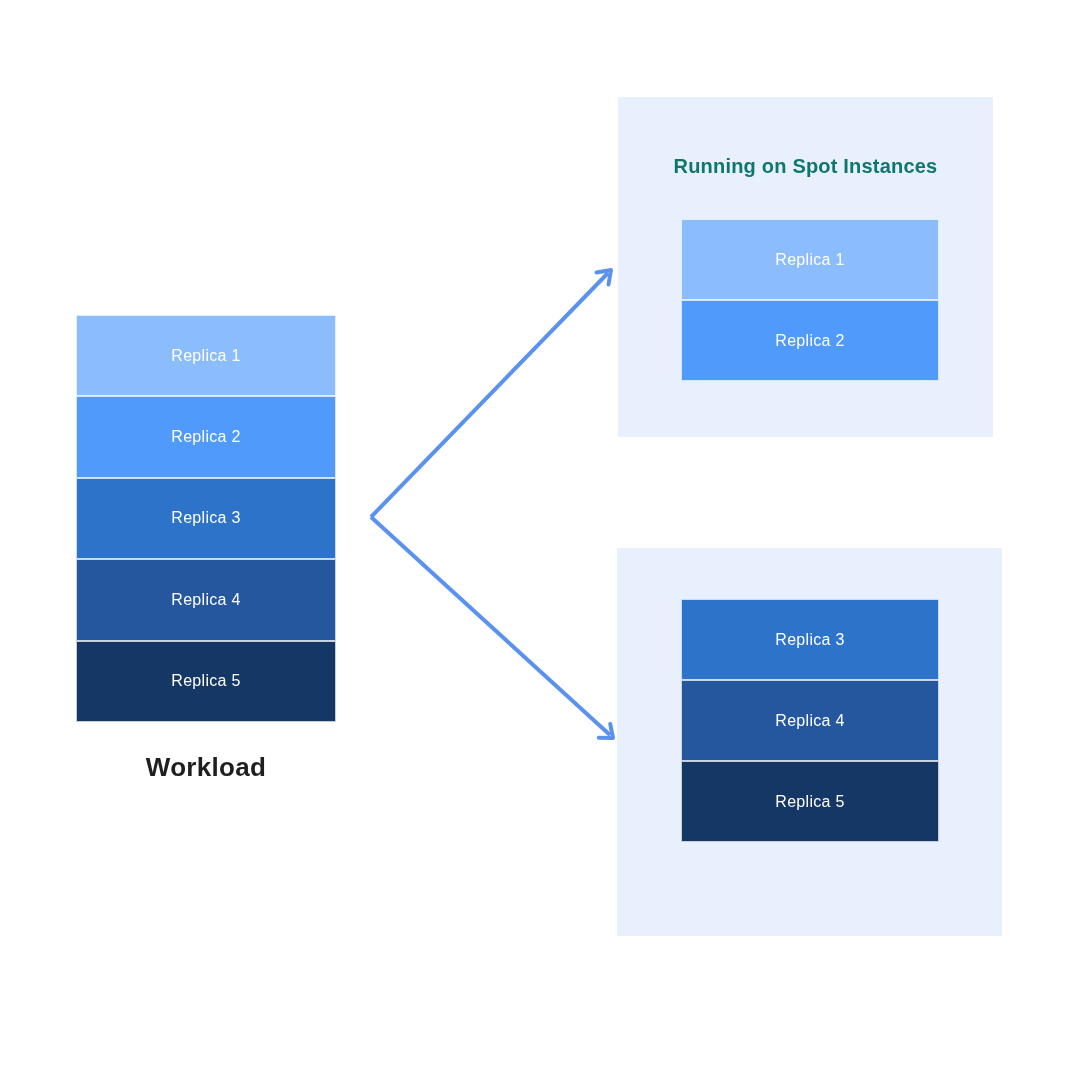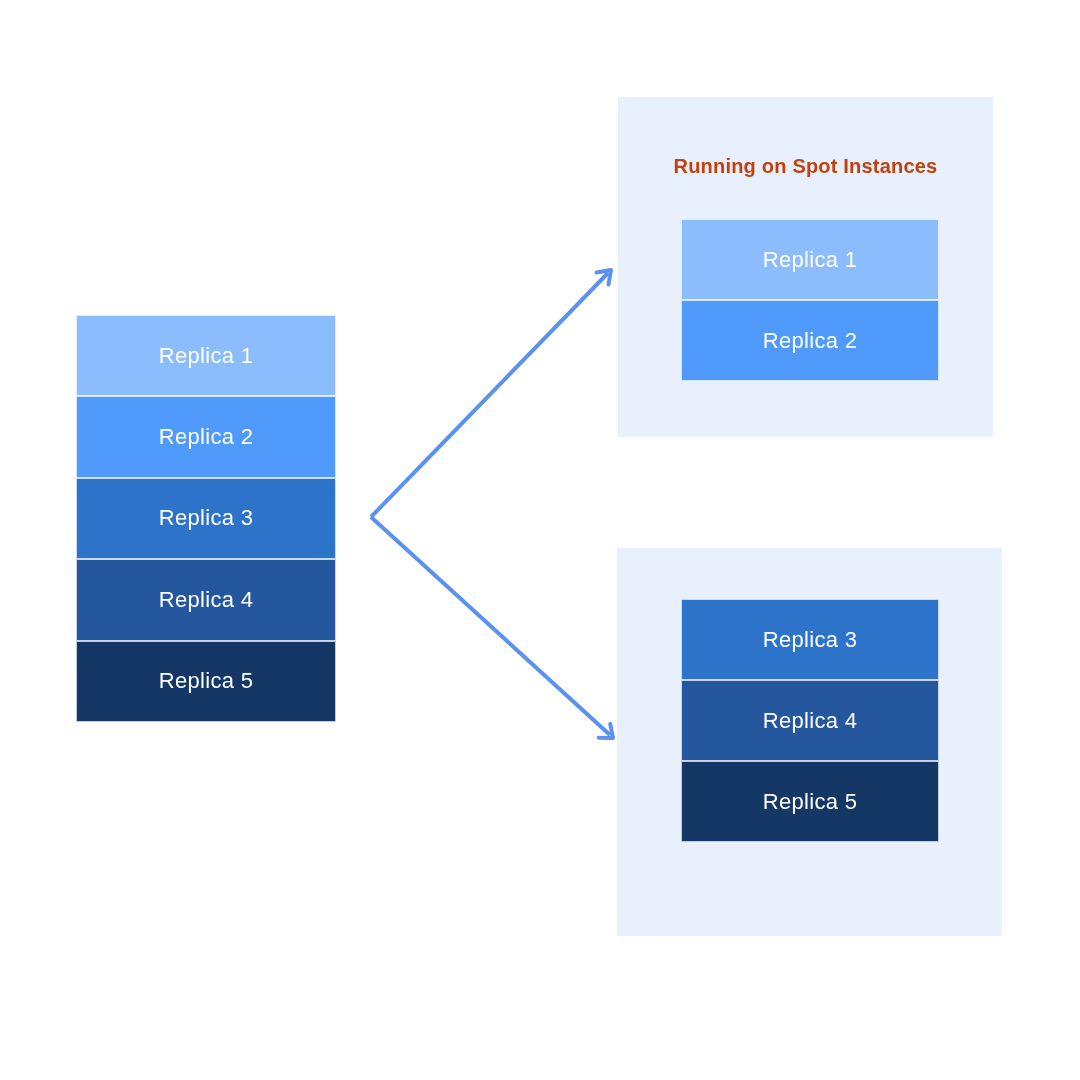--- a/index.html
+++ b/index.html
@@ -24,21 +24,21 @@
     width: 260px;
   }
   .replica-band {
     height: 81.4px;
     box-sizing: border-box;
     border: 1px solid rgba(255,255,255,0.75);
     display: flex;
     align-items: center;
     justify-content: center;
     color: #ffffff;
-    font-size: 22px;
+    font-size: 16px;
     letter-spacing: 0.3px;
   }
   .workload-label {
     position: absolute;
     left: 76px;
     top: 752px;
     width: 260px;
     text-align: center;
     font-size: 26px;
     font-weight: 700;
@@ -63,21 +63,21 @@
     width: 385px;
     height: 388px;
   }
   .panel-title {
     position: absolute;
     left: 0;
     width: 100%;
     text-align: center;
     font-size: 20px;
     font-weight: 700;
-    color: #c2410c;
+    color: #0f766e;
     letter-spacing: 0.2px;
   }
   .panel-spot .panel-title { top: 58px; }
   .panel-ondemand .panel-title { top: 323px; }
 
   .panel-stack {
     position: absolute;
     width: 258px;
   }
   .panel-spot .panel-stack { left: 63px; top: 122px; }
@@ -111,20 +111,21 @@
 
 <div class="canvas">
 
   <div class="workload-stack">
     <div class="replica-band" style="background-color: rgb(139, 188, 251);">Replica 1</div>
     <div class="replica-band" style="background-color: rgb(79, 154, 250);">Replica 2</div>
     <div class="replica-band" style="background-color: rgb(44, 115, 201);">Replica 3</div>
     <div class="replica-band" style="background-color: rgb(36, 87, 158);">Replica 4</div>
     <div class="replica-band" style="background-color: rgb(20, 55, 101);">Replica 5</div>
   </div>
+  <div class="workload-label">Workload</div>
 
   <div class="panel panel-spot">
     <div class="panel-title">Running on Spot Instances</div>
     <div class="panel-stack">
       <div class="replica-band" style="background-color: rgb(139, 188, 251);">Replica 1</div>
       <div class="replica-band" style="background-color: rgb(79, 154, 250);">Replica 2</div>
     </div>
   </div>
 
   <div class="panel panel-ondemand">

